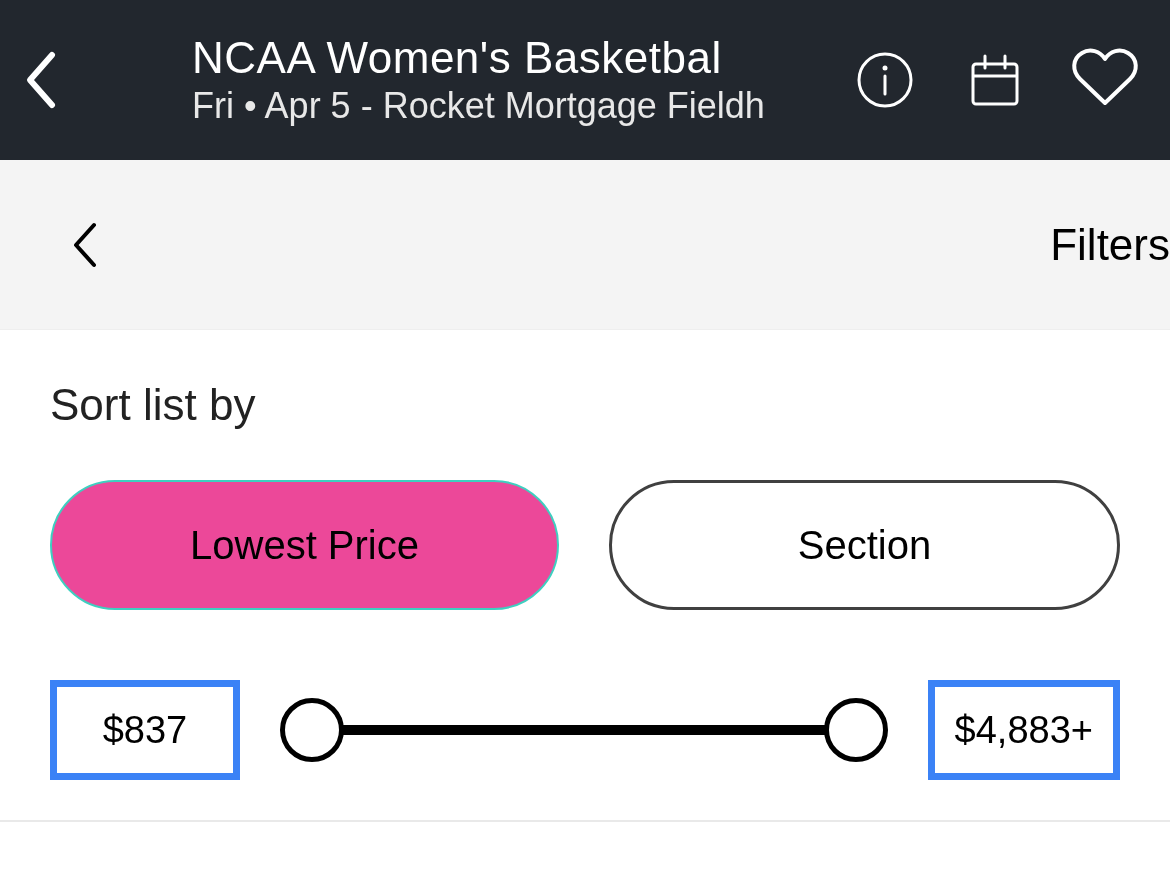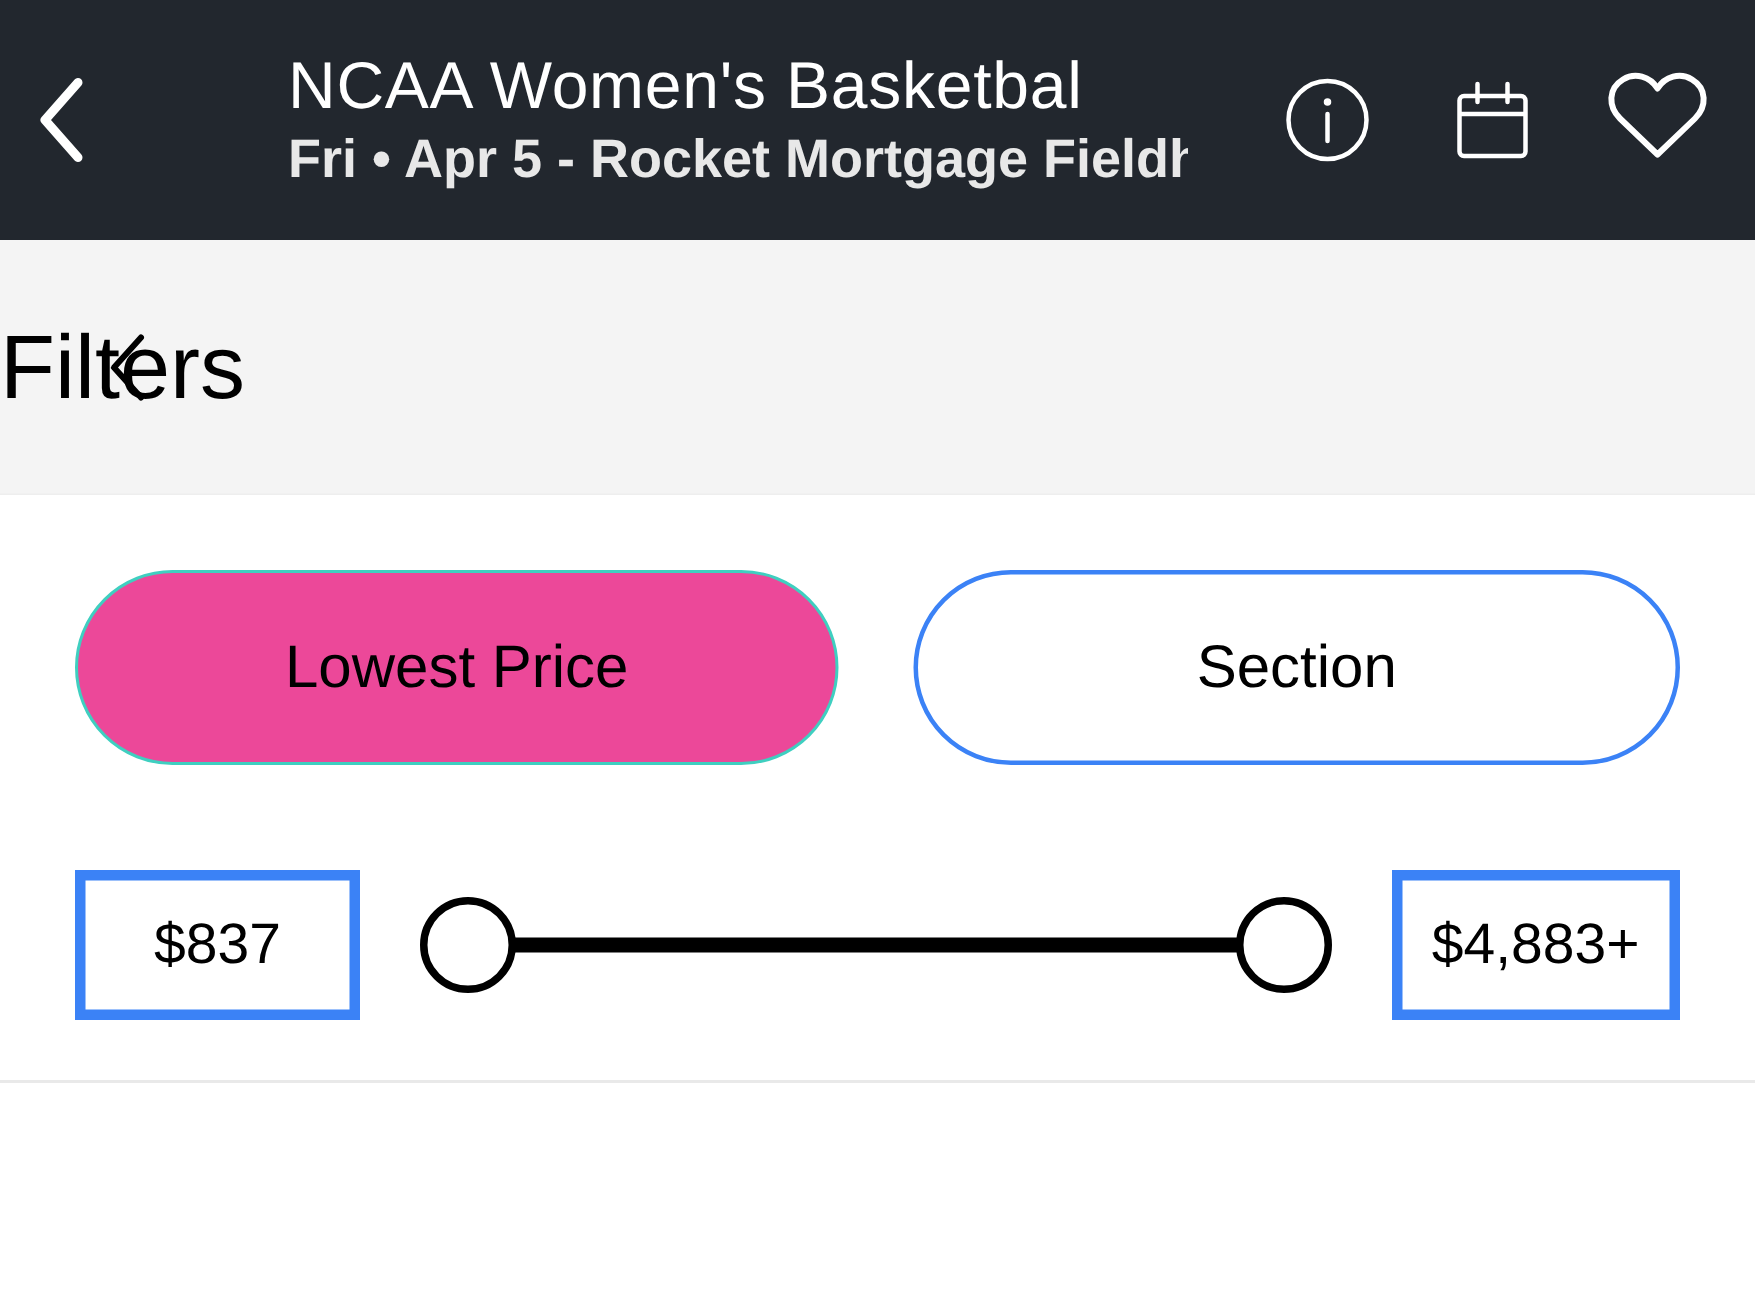--- a/index.html
+++ b/index.html
@@ -29,21 +29,21 @@
   .topbar .title {
     color:#fff;
     font-size:44px;
     font-weight:500;
     letter-spacing:0.5px;
     overflow:hidden;
   }
   .topbar .subtitle {
     color:#e8e8e8;
     font-size:36px;
-    font-weight:700;
+    font-weight:400;
     overflow:hidden;
     margin-top:2px;
   }
   .topbar .spacer { flex:1; }
   .topbar .iconbtn {
     width:90px; height:90px; display:flex; align-items:center; justify-content:center;
     cursor:pointer;
     margin-left:10px;
   }
   .topbar .iconbtn svg { width:60px; height:60px; stroke:#fff; fill:none; stroke-width:3; }
@@ -60,22 +60,22 @@
     border-bottom:1px solid #eee;
   }
   .subheader .back2 {
     width:50px; height:60px; display:flex; align-items:center; justify-content:center;
     cursor:pointer;
   }
   .subheader .back2 svg { width:30px; height:48px; }
   .subheader .subtitle2 {
     position:absolute;
     left:0; right:0;
-    text-align:left;
-    font-size:60px;
+    text-align:right;
+    font-size:44px;
     font-weight:500;
     pointer-events:none;
   }
 
   
   .content { padding:50px 50px 40px 50px; border-bottom:2px solid #e9e9e9; }
   .sortlabel { font-size:44px; font-weight:400; color:#222; margin-bottom:50px; }
 
   .pills { display:flex; gap:50px; margin-bottom:70px; }
   .pill {
@@ -87,21 +87,21 @@
     font-weight:500;
     cursor:pointer;
   }
   .pill.selected {
     background:#ec4899;
     border:2px solid #3fcfc0;
     color:#000;
   }
   .pill.unselected {
     background:#fff;
-    border:3px solid #3b82f6;
+    border:3px solid #404040;
     color:#000;
   }
 
   
   .sliderrow {
     display:flex;
     align-items:center;
     gap:40px;
   }
   .pricebox {
@@ -180,20 +180,21 @@
 <div class="subheader">
   <div class="back2">
     <svg viewBox="0 0 30 48">
       <polyline points="24,4 6,24 24,44" fill="none" stroke="#000" stroke-width="4" stroke-linecap="round" stroke-linejoin="round"></polyline>
     </svg>
   </div>
   <div class="subtitle2">Filters</div>
 </div>
 
 <div class="content">
+  <div class="sortlabel">Sort list by</div>
 
   <div class="pills">
     <div class="pill selected">
       <span>Lowest Price</span>
     </div>
     <div class="pill unselected">
       <span>Section</span>
     </div>
   </div>
 

